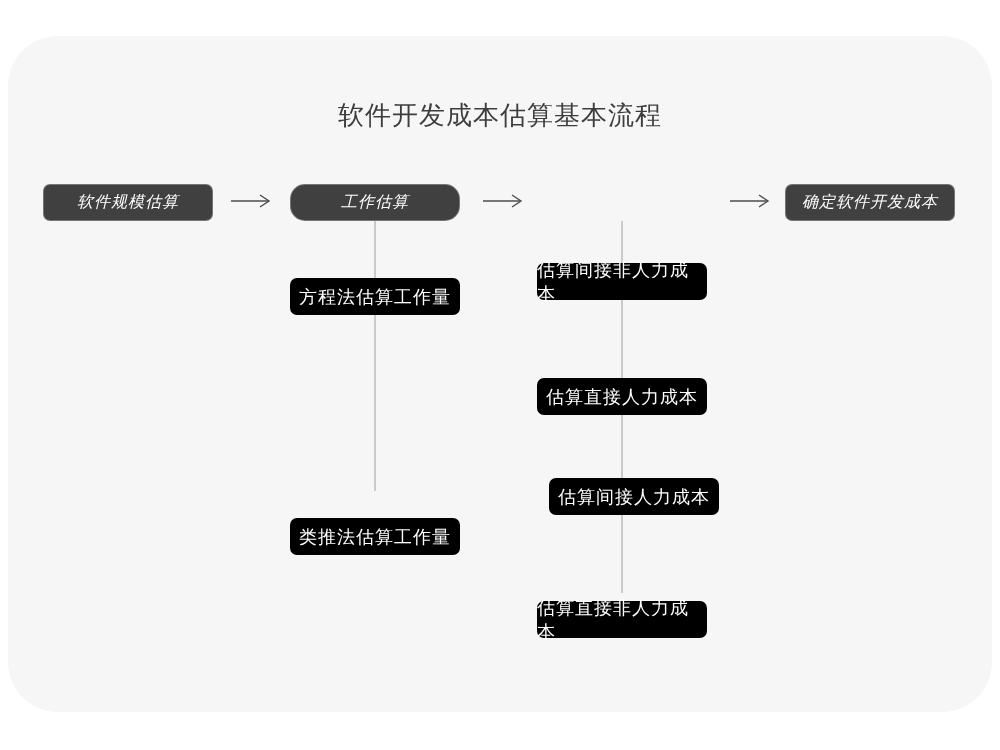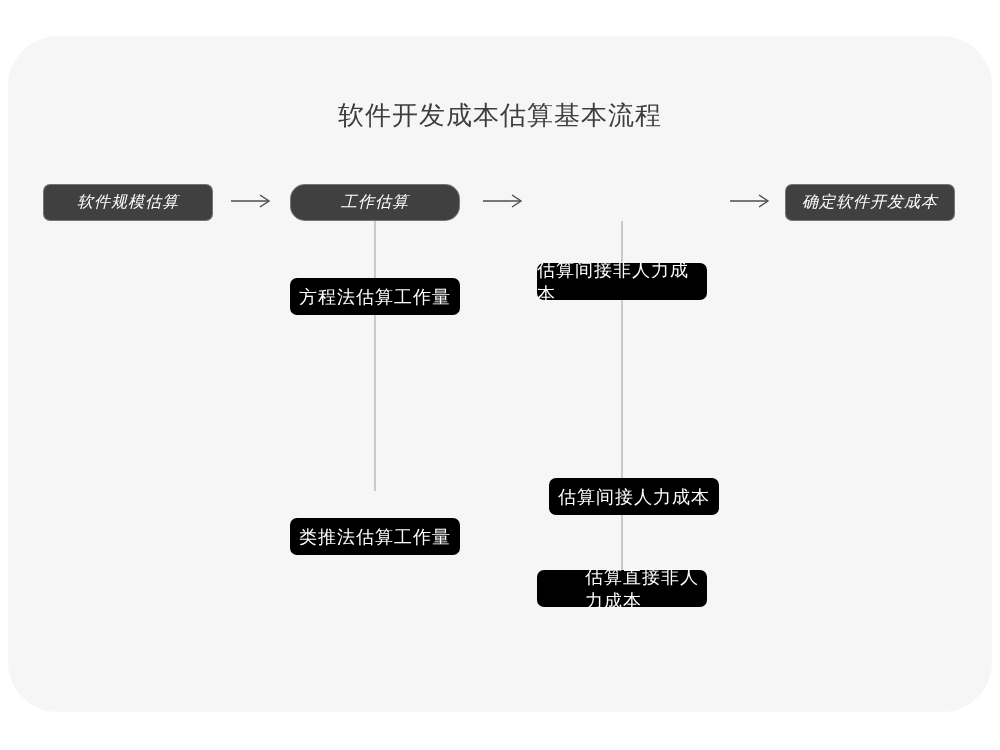--- a/index.html
+++ b/index.html
@@ -84,21 +84,21 @@
   .pos-vline-work { left: 374px; top: 221px; height: 270px; }
   .pos-vline-cost { left: 621px; top: 221px; height: 372px; }
   
   .pos-w0 { left: 290px; top: 278px; }
   .pos-w1 { left: 290px; top: 378px; }
   .pos-w2 { left: 290px; top: 478px; margin-top: 40px; }
   
   .pos-c0 { left: 537px; top: 263px; font-family: Liberation Serif, serif; }
   .pos-c1 { left: 537px; top: 378px; }
   .pos-c2 { left: 537px; top: 478px; margin-left: 12px; }
-  .pos-c3 { left: 537px; top: 570px; padding-left: 48px; }
+  .pos-c3 { left: 537px; top: 601px; }
 </style>
 </head>
 <body>
 
 <div class="stage">
 
   <div class="card"></div>
 
   <div class="diagram-title">软件开发成本估算基本流程</div>
 
@@ -130,16 +130,17 @@
       <polyline points="30,2 39,8 30,14" fill="none" stroke="#4d4d4d" stroke-width="1.4"></polyline>
     </svg>
   </div>
 
   <div class="node purple pos-stage3">确定软件开发成本</div>
 
   <div class="node gray pos-w0">方程法估算工作量</div>
   <div class="node gray pos-w2">类推法估算工作量</div>
 
   <div class="node gray pos-c0">估算间接非人力成本</div>
+  <div class="node gray pos-c1">估算直接人力成本</div>
   <div class="node gray pos-c2">估算间接人力成本</div>
   <div class="node gray pos-c3">估算直接非人力成本</div>
 
 </div>
 
 </body></html>

